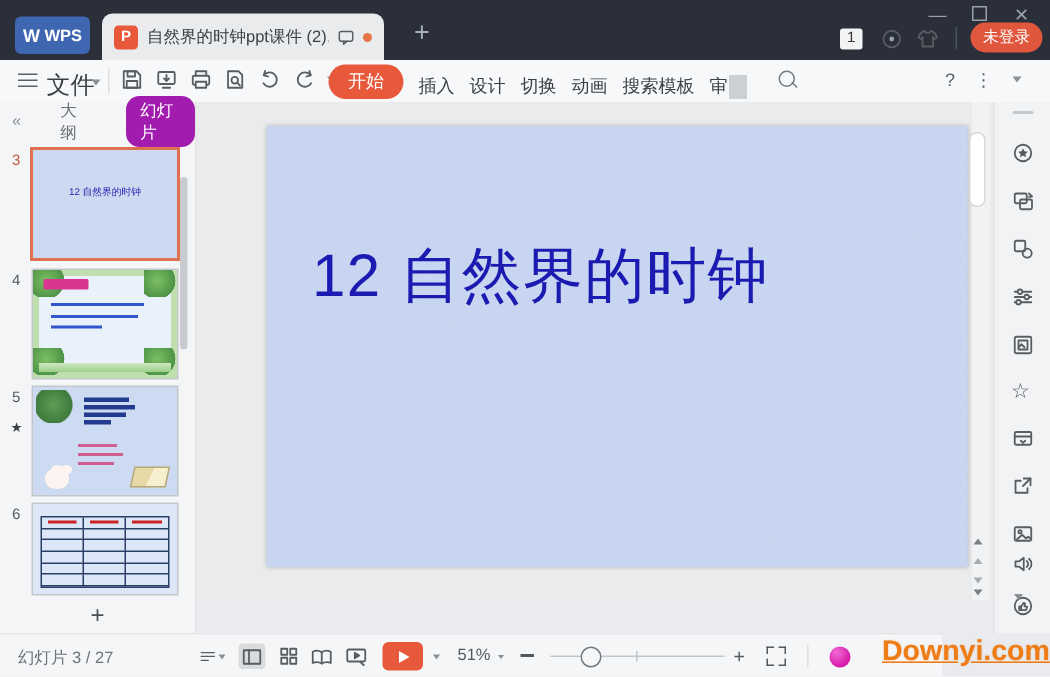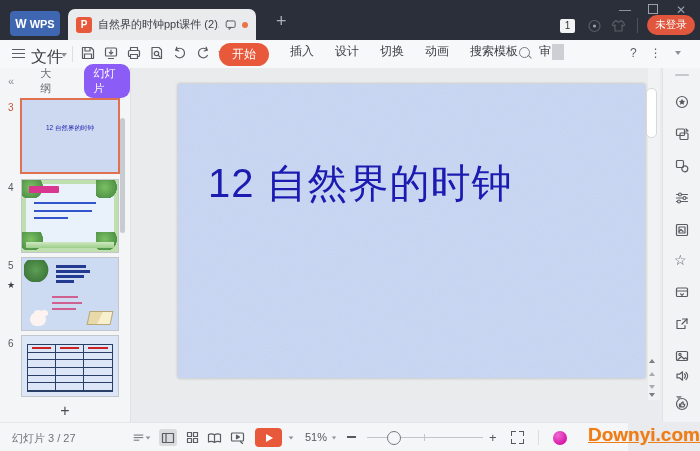--- a/index.html
+++ b/index.html
@@ -27,34 +27,34 @@
     color:#fff;font-size:10.5px;display:flex;align-items:center;justify-content:center;}
   
   .ribbon{position:absolute;left:0;top:40px;width:700px;height:28px;background:#f7f8f9;border-bottom:1px solid #e2e4e6;}
   .hamb{position:absolute;left:12px;top:9px;width:13px;height:9px;display:flex;flex-direction:column;justify-content:space-between;}
   .hamb i{display:block;height:1.4px;background:#5b5f66;}
   .file-lbl{position:absolute;left:31px;top:7px;font-size:16px;color:#3c4046;}
   .caret{display:inline-block;width:0;height:0;border-left:3.5px solid transparent;border-right:3.5px solid transparent;border-top:4px solid #8d9197;}
   .rb-sep{position:absolute;left:72px;top:6px;width:1px;height:16px;background:#dcdee0;}
   .qat{position:absolute;left:80px;top:5px;display:flex;gap:7px;align-items:center;}
   .qat svg{display:block;}
-  .rtabs{position:absolute;left:219px;top:3px;display:flex;align-items:flex-start;gap:21px;}
+  .rtabs{position:absolute;left:219px;top:3px;display:flex;align-items:flex-end;gap:10px;}
   .rtab{font-size:12px;color:#3c4046;white-space:nowrap;}
   .rtab.active{background:#e8593c;color:#fff;border-radius:12px;padding:3px 13px;}
   .graybox{display:inline-block;width:12px;height:16px;background:#ccd0d4;vertical-align:middle;margin-left:1px;}
   .search{position:absolute;left:519px;top:7px;display:flex;align-items:center;gap:5px;color:#787c82;font-size:12px;}
   .mag{position:relative;width:9px;height:9px;border:1.4px solid #787c82;border-radius:50%;}
   .mag::after{content:"";position:absolute;left:7px;top:8px;width:5px;height:1.4px;background:#787c82;transform:rotate(45deg);}
   .rb-right{position:absolute;left:630px;top:6px;display:flex;align-items:center;gap:13px;color:#5b5f66;font-size:12px;}
   
   .panel{position:absolute;left:0;top:68px;width:130px;height:354px;background:#f4f5f6;border-right:1px solid #e0e2e4;}
   .panel-hd{position:absolute;left:0;top:0;width:130px;height:26px;display:flex;align-items:center;}
   .collapse{margin-left:8px;color:#8a8e94;font-size:11px;}
   .vtab{font-size:11px;color:#6c7076;margin-left:26px;}
-  .vtab.active{background:#8b5cf6;color:#fff;border-radius:9px;padding:2px 9px;margin-left:26px;}
+  .vtab.active{background:#a21caf;color:#fff;border-radius:9px;padding:2px 9px;margin-left:26px;}
   .thumb{position:absolute;left:22px;width:96px;background:#cdd9f1;box-shadow:0 0 0 1px #c3c7cc;}
   .thumb.sel{box-shadow:0 0 0 2px #e0704f;}
   .tnum{position:absolute;left:8px;font-size:10px;color:#55595f;}
   .tnum.sel{color:#c05a3a;}
   .tstar{position:absolute;left:7px;font-size:9px;color:#3c4046;}
   .t3-text{position:absolute;left:6px;top:24px;width:84px;font-size:6.5px;color:#1c1cae;text-align:center;}
   .pscroll{position:absolute;left:120px;top:50px;width:5px;height:115px;background:#c8cbcf;border-radius:3px;}
   .padd{position:absolute;left:0px;top:332px;width:130px;height:22px;display:flex;align-items:center;justify-content:center;
     color:#4a4e54;font-size:16px;}
   

